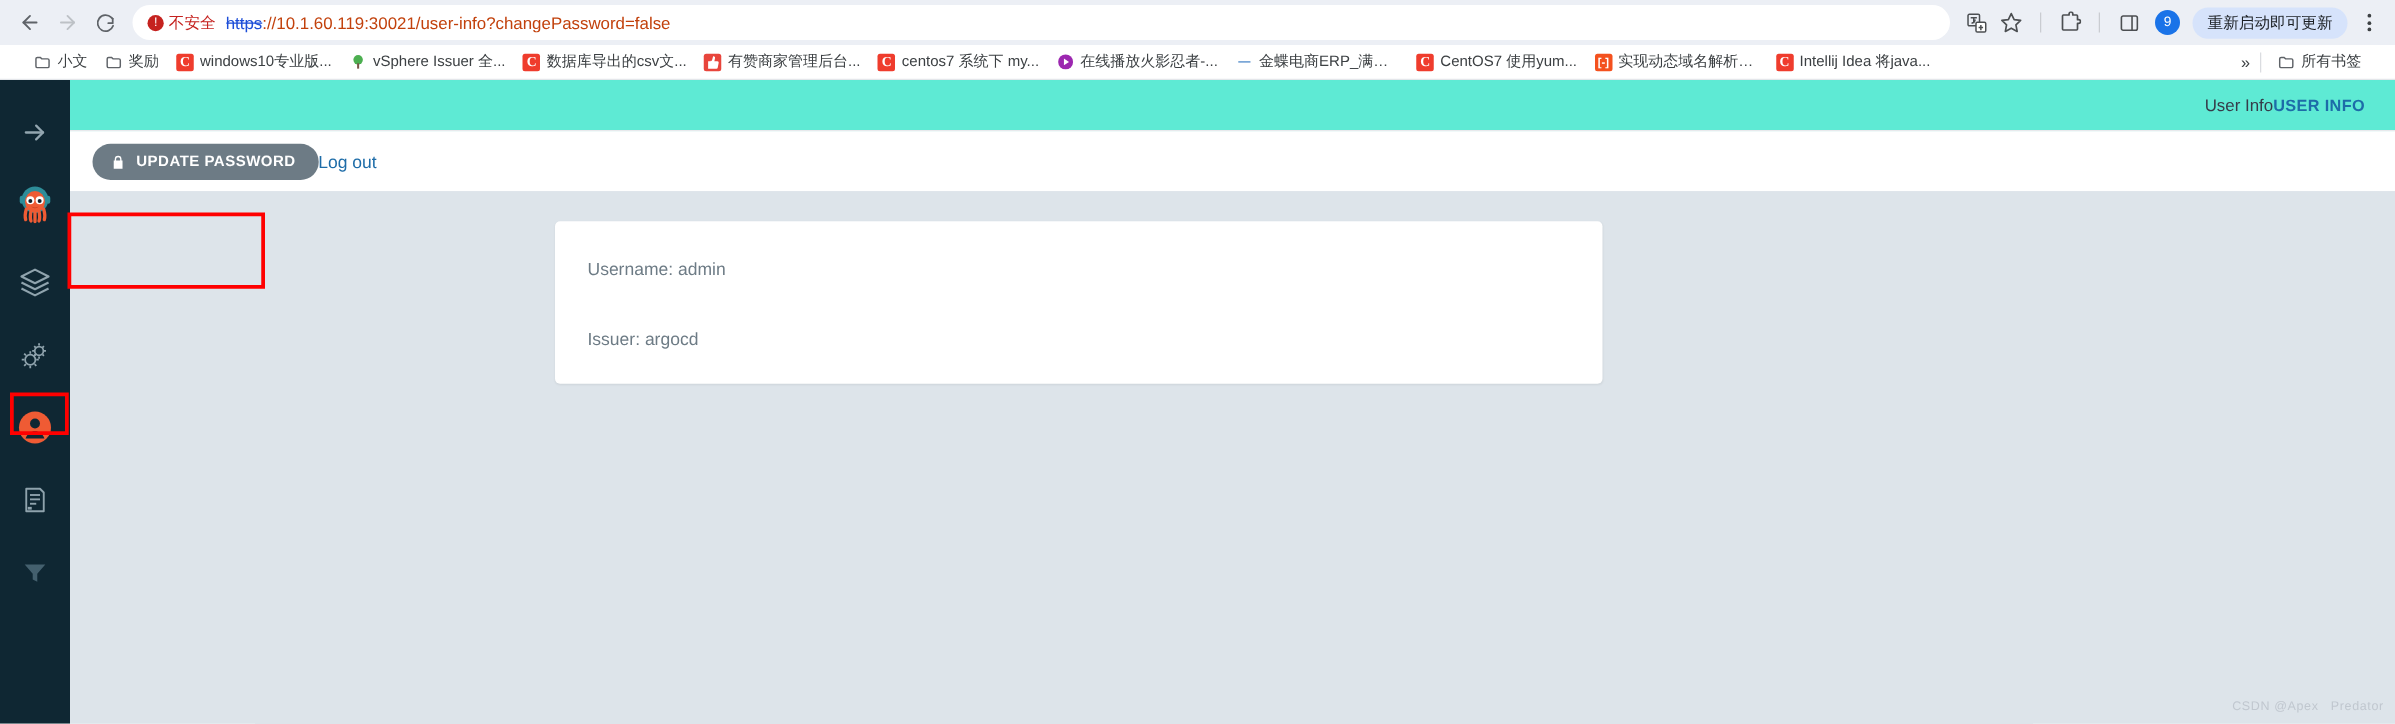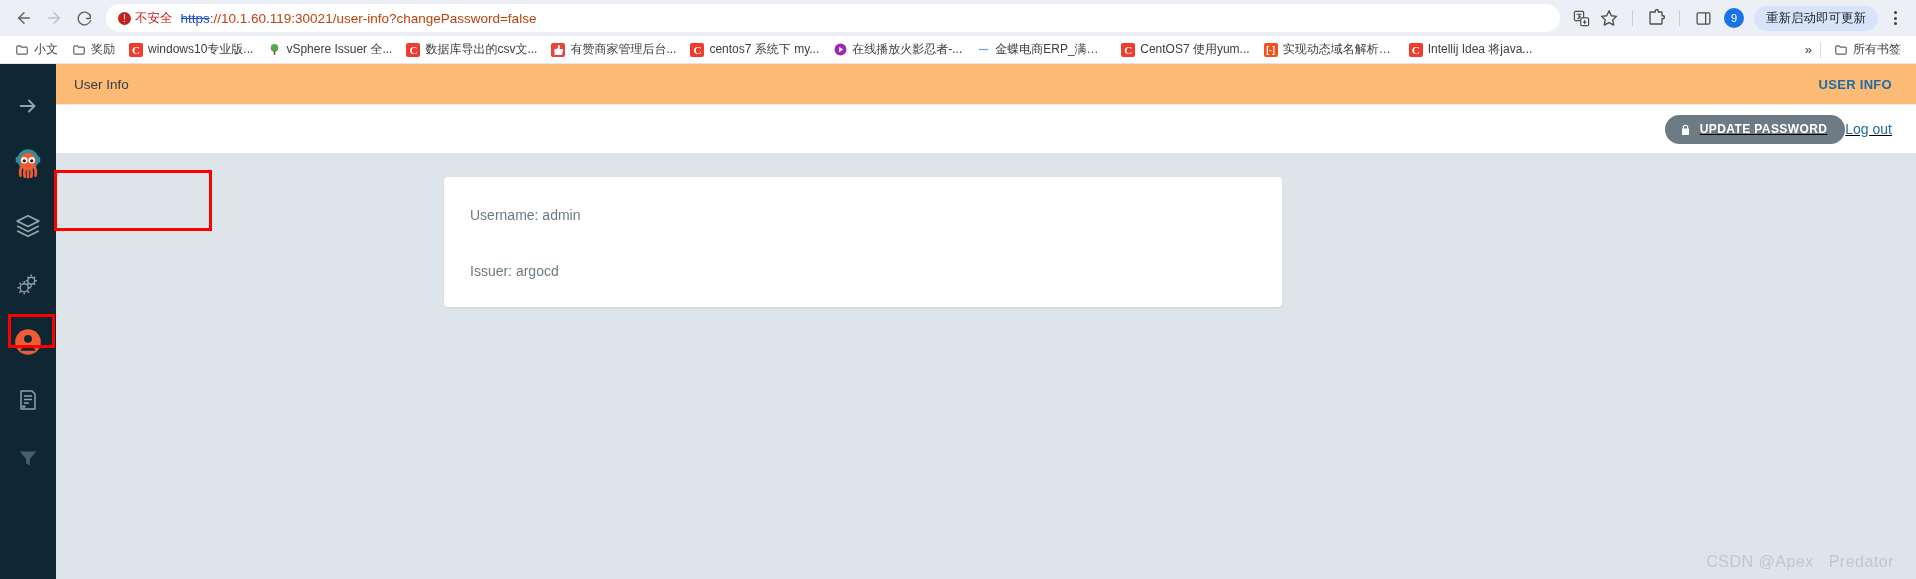--- a/index.html
+++ b/index.html
@@ -96,21 +96,21 @@
     flex: 0 0 auto; margin-left: 4px;
   }
   .kebab i { width: 3px; height: 3px; border-radius: 50%; background: #3c4043; display: block; }
 
   
   .bookmarks-bar {
     height: 28px;
     background: #ffffff;
     display: flex;
     align-items: center;
-    padding: 0 8px;
+    padding: 0 20px;
     border-bottom: 1px solid #e4e6ea;
     overflow: hidden;
   }
   .bm {
     display: flex; align-items: center; gap: 5px;
     padding: 2px 7px;
     font-size: 12px;
     color: #3c4043;
     white-space: nowrap;
     flex: 0 0 auto;
@@ -164,45 +164,44 @@
 
   .main {
     flex: 1 1 auto;
     display: flex;
     flex-direction: column;
     background: #dde4ea;
     min-width: 0;
   }
   .page-head {
     height: 41px;
-    background: #fdba74;
+    background: #5eead4;
     border-bottom: 1px solid #e8e9ec;
     display: flex;
     align-items: center;
-    justify-content: space-between;
+    justify-content: flex-end;
     padding: 0 24px 0 18px;
   }
   .page-title {
     font-size: 13.5px;
     color: #363c4a;
   }
   .head-tab {
     font-size: 13px;
     font-weight: bold;
     color: #1d6ca8;
     letter-spacing: 0.3px;
   }
   .action-bar {
     height: 48px;
     background: #ffffff;
     display: flex;
     align-items: center;
-    justify-content: flex-end;
+    justify-content: flex-start;
     padding: 0 24px 0 18px;
-    text-decoration: underline;
   }
   .btn-update {
     background: #6d7b85;
     color: #ffffff;
     border: none;
     border-radius: 16px;
     height: 29px;
     padding: 0 18px 0 14px;
     font-size: 12px;
     font-weight: bold;
@@ -242,22 +241,22 @@
     position: absolute;
     border: 3px solid #ff0000;
     pointer-events: none;
     z-index: 20;
   }
   #anno-btn { left: 54px; top: 106px; width: 158px; height: 61px; }
   #anno-side { left: 8px; top: 250px; width: 47px; height: 34px; }
 
   .watermark {
     position: absolute;
-    right: 22px; bottom: 8px;
-    font-size: 16px;
+    right: 9px; bottom: 8px;
+    font-size: 10px;
     color: #c0c7cf;
     letter-spacing: 0.5px;
     white-space: pre;
   }
 </style>
 </head>
 <body>
 
 <div class="browser-toolbar">
   <div class="nav-btn" title="Back">

